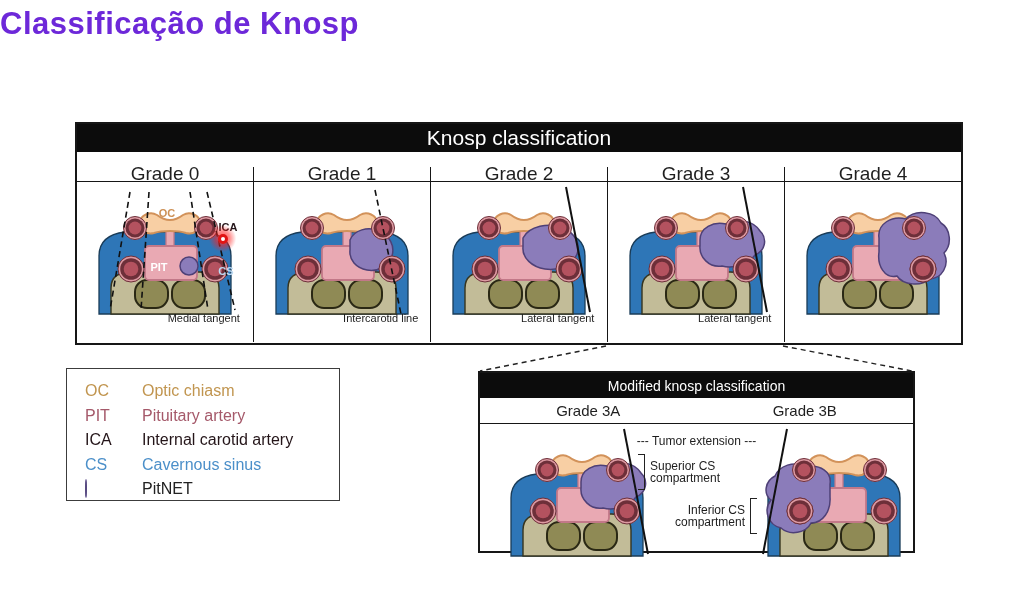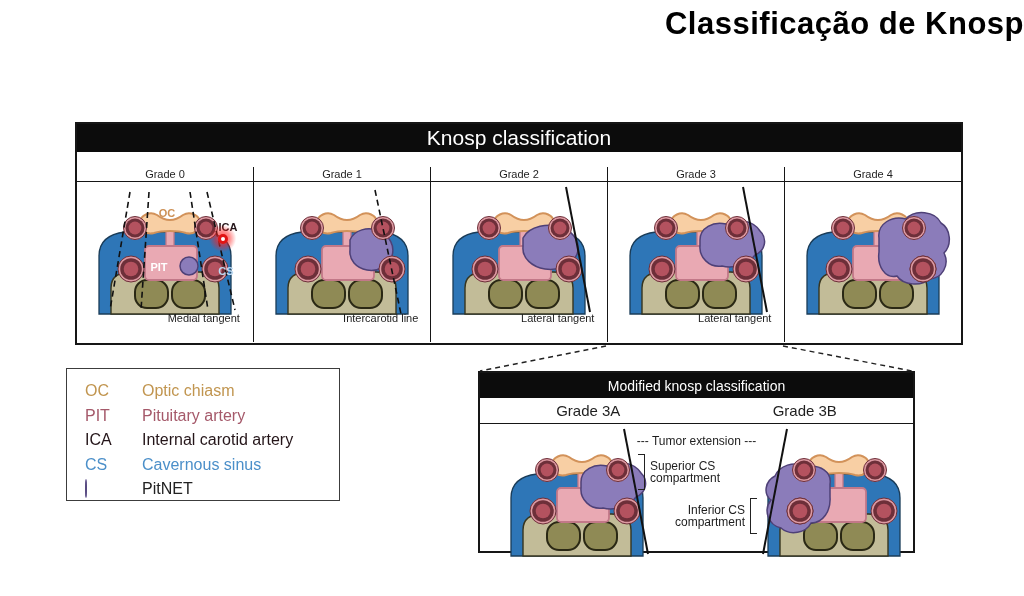--- a/index.html
+++ b/index.html
@@ -1,27 +1,27 @@
 <!DOCTYPE html>
 <html><head>
 <meta charset="utf-8">
 <style>
   html,body{margin:0;padding:0;background:#fff;}
   #stage{position:relative;width:1024px;height:596px;background:#ffffff;overflow:hidden;
          font-family:"Liberation Sans",sans-serif;color:#1f1f1f;}
-  .page-title{position:absolute;top:6px;left:0;width:100%;text-align:right;
-              font-size:31px;font-weight:800;letter-spacing:.5px;color:#000000;}
+  .page-title{position:absolute;top:6px;left:0;width:100%;text-align:left;
+              font-size:31px;font-weight:800;letter-spacing:.5px;color:#6d28d9;}
   
   .ktable{position:absolute;left:75px;top:122px;width:888px;height:223px;
           border:2.5px solid #161616;box-sizing:border-box;background:#fff;}
   .ktable .thead{height:28px;background:#0c0c0c;color:#fff;display:flex;
                  align-items:center;justify-content:center;font-size:21px;}
   .gradrow{display:flex;height:30px;border-bottom:1.5px solid #161616;box-sizing:border-box;}
   .gradrow .gcell{flex:1;display:flex;align-items:center;justify-content:center;
-                  font-size:11px;border-left:1.5px solid #161616;box-sizing:border-box;margin-top:15px;}
+                  font-size:19px;border-left:1.5px solid #161616;box-sizing:border-box;margin-top:15px;}
   .gradrow .gcell:first-child{border-left:none;}
   .bodyrow{display:flex;height:160px;}
   .dcell{flex:1;position:relative;border-left:1.5px solid #161616;box-sizing:border-box;}
   .dcell:first-child{border-left:none;}
   .dcell svg{position:absolute;left:8px;top:4px;overflow:visible;}
   .guide-label{position:absolute;left:50%;right:6%;top:130px;text-align:center;
                font-size:11px;line-height:12.5px;color:#1d1d1d;}
   
   .legend{position:absolute;left:66px;top:368px;width:274px;height:133px;
           border:1.5px solid #3c3c3c;box-sizing:border-box;background:#fff;

